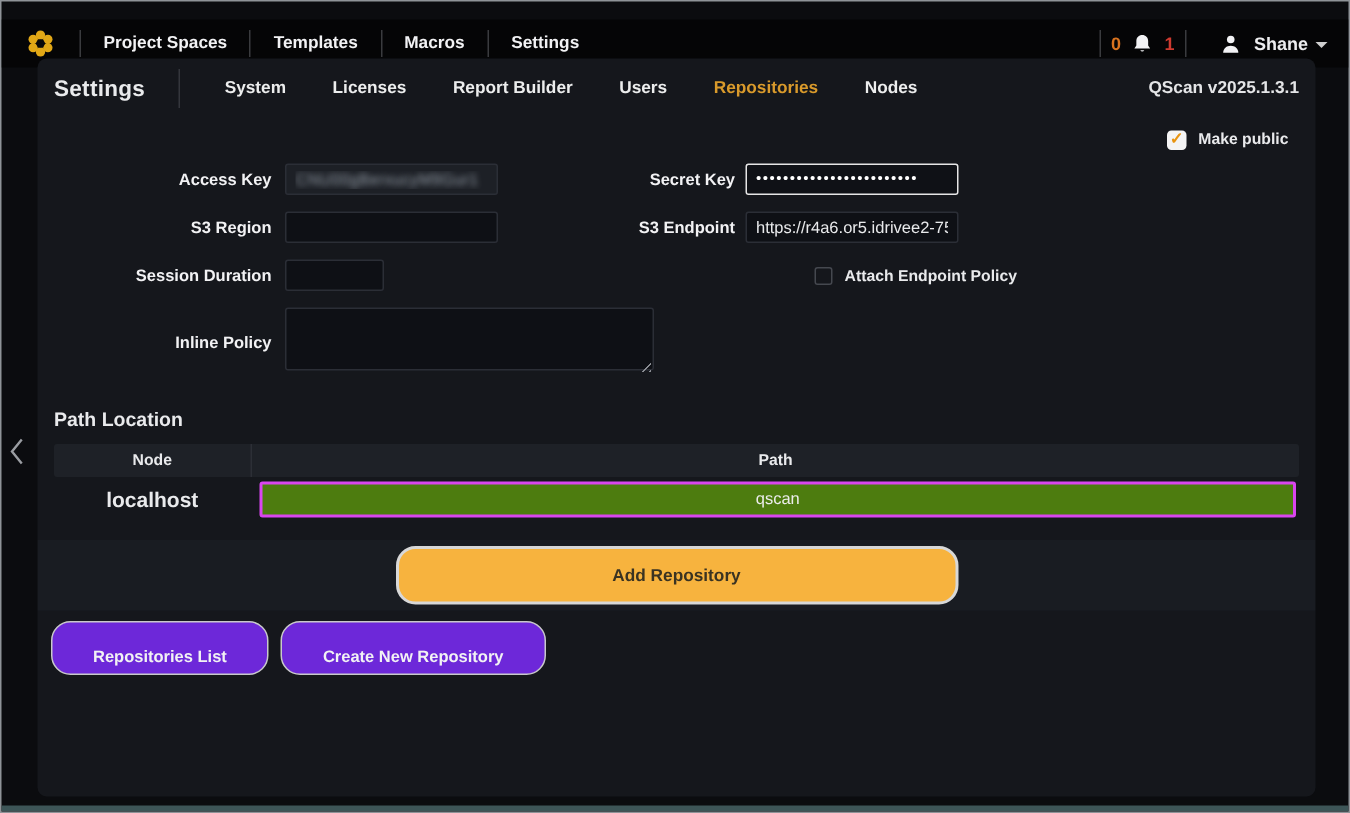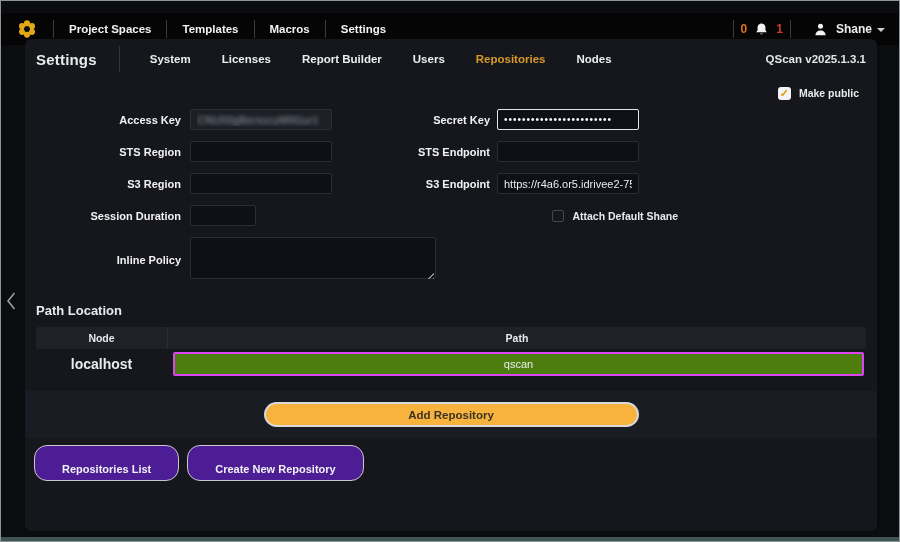--- a/index.html
+++ b/index.html
@@ -103,27 +103,27 @@
     height:24px; margin:0 2px 0 6px; border:2px solid #d946ef; border-radius:2px;
     background:#4d7c0f; display:flex; align-items:center; justify-content:center;
     font-size:11px; color:#eceded;
   }
   
   .add-strip {
     margin-top:12px; height:47px; background:#191c22; display:flex;
     align-items:center; justify-content:center;
   }
   .btn-add {
-    width:375px; height:25px; border-radius:13px; background:#f7b33e;
+    width:375px; height:39px; border-radius:13px; background:#f7b33e;
     border:2px solid #d8d8d8; color:#3a3322; font-size:11.5px; font-weight:bold;
     font-family:"Liberation Sans", sans-serif; cursor:pointer;
   }
   .bottom-row { display:flex; gap:8px; margin-top:7px; padding:0 9px; }
   .btn-pill {
-    height:25px; border-radius:13px; background:#4c1d95; border:1px solid #c9c9cb;
+    height:25px; border-radius:13px; background:#6d28d9; border:1px solid #c9c9cb;
     color:#f2f2f4; font-size:11px; font-weight:bold; padding:17px 27px;
     font-family:"Liberation Sans", sans-serif; cursor:pointer;
   }
   
   .left-chevron { position:absolute; left:4px; top:290px; cursor:pointer; }
   .bottom-strip { position:absolute; left:0; bottom:0; width:100%; height:4px; background:#3d5557; }
 </style>
 </head>
 <body>
 
@@ -204,40 +204,34 @@
 
   <div class="form-area">
     <div class="form-row">
       <span class="lbl lbl-1">Access Key</span>
       <input class="inp filled-blur" type="text" value="CNU00gBerxucyM9Gur1" style="">
       <span class="lbl lbl-2">Secret Key</span>
       <input class="inp ml2 secret" type="text" value="••••••••••••••••••••••••" style="">
     </div>
 
 
-    <div class="form-row">
-      <span class="lbl lbl-1">STS Region</span>
-      <input class="inp" type="text" value="" style="">
-      <span class="lbl lbl-2">STS Endpoint</span>
-      <input class="inp ml2" type="text" value="" style="">
-    </div>
 
     <div class="form-row">
       <span class="lbl lbl-1">S3 Region</span>
       <input class="inp" type="text" value="" style="">
       <span class="lbl lbl-2">S3 Endpoint</span>
       <input class="inp ml2" type="text" value="https://r4a6.or5.idrivee2-75." style="">
     </div>
 
     <div class="form-row">
       <span class="lbl lbl-1">Session Duration</span>
       <input class="inp small" type="text" value="" style="">
       <div class="attach-wrap">
         <span class="checkbox-empty"></span>
-        <span class="cb-label">Attach Default Shane</span>
+        <span class="cb-label">Attach Endpoint Policy</span>
       </div>
     </div>
 
     <div class="form-row">
       <span class="lbl lbl-1">Inline Policy</span>
       <div class="textarea-wrap">
         <textarea class="txt" value="" style=""></textarea>
         <span class="resize-handle"></span>
       </div>
     </div>

